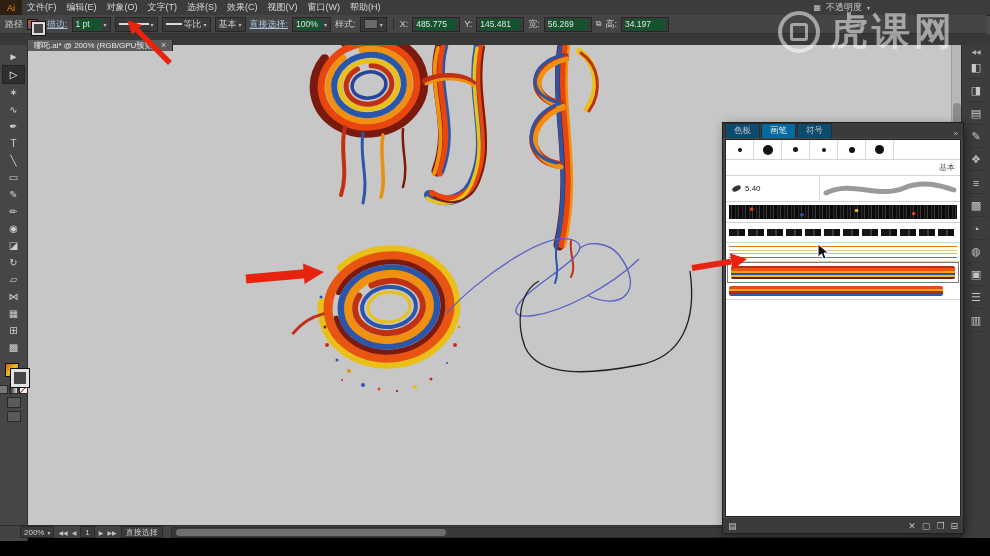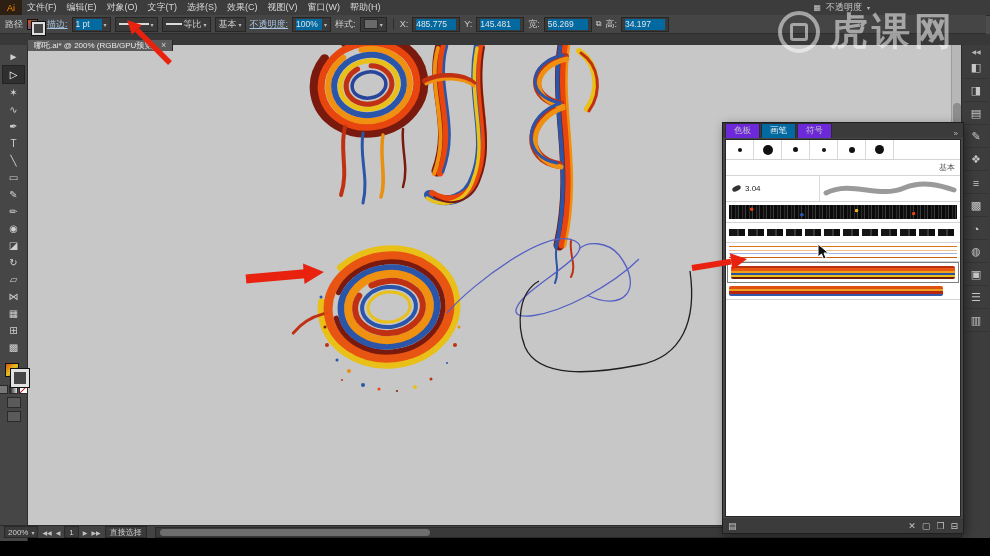--- a/index.html
+++ b/index.html
@@ -15,21 +15,21 @@
   .menu-item{padding:12px 5px;white-space:nowrap;cursor:default;}
   .menubar-right{margin-left:auto;display:flex;align-items:center;gap:5px;padding-right:120px;color:#c9c9c9;}
   .mini-icon{font-size:8px;}
 
   
   .controlbar{position:absolute;left:0;top:15px;right:4px;height:18px;background:#454545;border-bottom:1px solid #2e2e2e;
               display:flex;align-items:center;gap:4px;padding-left:5px;font-size:9px;color:#cfcfcf;z-index:5;}
   .cb-label{white-space:nowrap;}
   .cb-link{color:#a8c4e0;text-decoration:underline;white-space:nowrap;cursor:pointer;}
   .cb-combo{display:inline-flex;align-items:center;gap:2px;background:#3a3a3a;border:1px solid #262626;height:13px;padding:0 3px;}
-  .cb-input{background:#0369a1;border:none;color:#e2e2e2;font-size:8.5px;height:11px;padding:0;font-family:inherit;}
+  .cb-input{background:#14532d;border:none;color:#e2e2e2;font-size:8.5px;height:11px;padding:0;font-family:inherit;}
   .w26{width:26px;} .w40{width:40px;}
   .caret{font-size:6px;color:#bdbdbd;}
   .line-preview{display:inline-block;width:30px;height:2px;background:#dadada;}
   .line-preview.short{width:16px;}
   .style-swatch{display:inline-block;width:12px;height:8px;background:#6a6a6a;border:1px solid #2a2a2a;}
   .cb-sep{width:1px;height:12px;background:#2d2d2d;margin:0 2px;}
   .cb-wells{position:relative;width:16px;height:13px;display:inline-block;}
   .well-fill{position:absolute;left:0;top:1px;width:9px;height:9px;background:linear-gradient(135deg,#d8541a,#2a55a8);border:1px solid #111;}
   .well-stroke{position:absolute;left:5px;top:4px;width:9px;height:9px;background:#454545;border:2px solid #ddd;box-shadow:0 0 0 1px #111;}
 
@@ -61,32 +61,32 @@
 
   
   .dock{position:absolute;right:0;top:45px;width:28px;height:493px;background:#3d3d3d;border-left:1px solid #2a2a2a;
         display:flex;flex-direction:column;align-items:center;z-index:6;}
   .dock-expand{color:#b5b5b5;font-size:6px;height:12px;display:flex;align-items:center;cursor:pointer;}
   .dock-icon{width:24px;height:21px;margin-bottom:1px;color:#c8c8c8;font-size:11px;display:flex;align-items:center;
              justify-content:center;cursor:pointer;border-bottom:1px solid #343434;}
 
   
   .statusbar{position:absolute;left:0;top:525px;width:968px;height:13px;background:#434343;border-top:1px solid #2b2b2b;
-             display:flex;align-items:center;gap:4px;padding-left:4px;font-size:8px;color:#cfcfcf;z-index:5;box-sizing:border-box;}
+             display:flex;align-items:center;gap:4px;padding-left:20px;font-size:8px;color:#cfcfcf;z-index:5;box-sizing:border-box;}
   .sb-combo{display:inline-flex;align-items:center;gap:3px;background:#3a3a3a;border:1px solid #292929;height:10px;padding:0 3px;}
   .sb-nav{font-size:6px;color:#c2c2c2;cursor:pointer;}
   .sb-box{background:#3a3a3a;border:1px solid #292929;height:10px;display:inline-flex;align-items:center;padding:0 4px;}
   .hscroll{flex:1;height:9px;background:#393939;border:1px solid #292929;position:relative;margin:0 4px;}
   .hthumb{position:absolute;left:4px;top:1px;bottom:1px;width:270px;background:#6e6e6e;border-radius:4px;}
 
   
   .panel{position:absolute;left:722px;top:122px;width:240px;height:410px;background:#474747;border:1px solid #1f1f1f;
          box-shadow:2px 3px 10px rgba(0,0,0,.4);z-index:20;}
   .panel-tabs{height:15px;background:#3b3b3b;display:flex;align-items:flex-end;font-size:8.5px;color:#c5c5c5;padding-left:2px;}
-  .panel-tab{padding:1px 8px;background:#6d28d9;margin-right:1px;border:1px solid #2c2c2c;border-bottom:none;cursor:pointer;}
+  .panel-tab{padding:1px 8px;background:#0c4a6e;margin-right:1px;border:1px solid #2c2c2c;border-bottom:none;cursor:pointer;}
   .panel-tab.active{background:#0369a1;color:#f2f2f2;}
   .panel-tabs-right{margin-left:auto;padding-right:5px;color:#b8b8b8;font-size:8px;cursor:pointer;}
   .panel-body{position:absolute;left:2px;right:2px;top:16px;bottom:16px;background:#fff;border:1px solid #262626;overflow:hidden;}
   .row{border-bottom:1px solid #d4d4d4;box-sizing:border-box;}
   .row-dots{height:20px;display:flex;}
   .dot-cell{width:27px;height:100%;border-right:1px solid #d9d9d9;display:flex;align-items:center;justify-content:center;cursor:pointer;}
   .dot{background:#111;border-radius:50%;display:block;}
   .row-basic{height:16px;line-height:16px;text-align:right;padding-right:5px;color:#555;font-size:8px;}
   .row-six{height:26px;display:flex;align-items:stretch;}
   .six-left{width:88px;border-right:1px solid #d9d9d9;display:flex;align-items:center;gap:4px;padding-left:6px;cursor:pointer;}
@@ -163,21 +163,21 @@
     </span>
     <span class="cb-combo">
       <span class="line-preview short"></span>
       <span>等比</span>
       <span class="caret">▾</span>
     </span>
     <span class="cb-combo">
       <span>基本</span>
       <span class="caret">▾</span>
     </span>
-    <span class="cb-link">不透明度:</span>
+    <span class="cb-link">直接选择:</span>
     <span class="cb-combo">
       <input class="cb-input w26" value="100%" style="">
       <span class="caret">▾</span>
     </span>
     <span class="cb-label">样式:</span>
     <span class="cb-combo">
       <span class="style-swatch"></span>
       <span class="caret">▾</span>
     </span>
     <span class="cb-sep"></span>
@@ -378,21 +378,21 @@
             <span class="dot" style="width:6px;height:6px"></span>
           </span>
         <span class="dot-cell">
             <span class="dot" style="width:9px;height:9px"></span>
           </span>
       </div>
       <div class="row row-basic">基本</div>
       <div class="row row-six">
         <span class="six-left">
           <span class="six-ellipse"></span>
-          <span class="six-num">3.04</span>
+          <span class="six-num">5.40</span>
         </span>
         <span class="six-right">
           <svg width="140" height="22">
             <path d="M6,15 C32,2 58,21 84,10 C104,2 122,8 134,12" stroke="#9a9a9a" stroke-width="5" fill="none" stroke-linecap="round"></path>
           </svg>
         </span>
       </div>
       <div class="row row-art">
           <div class="strip strip-charcoal"></div>
         </div>

